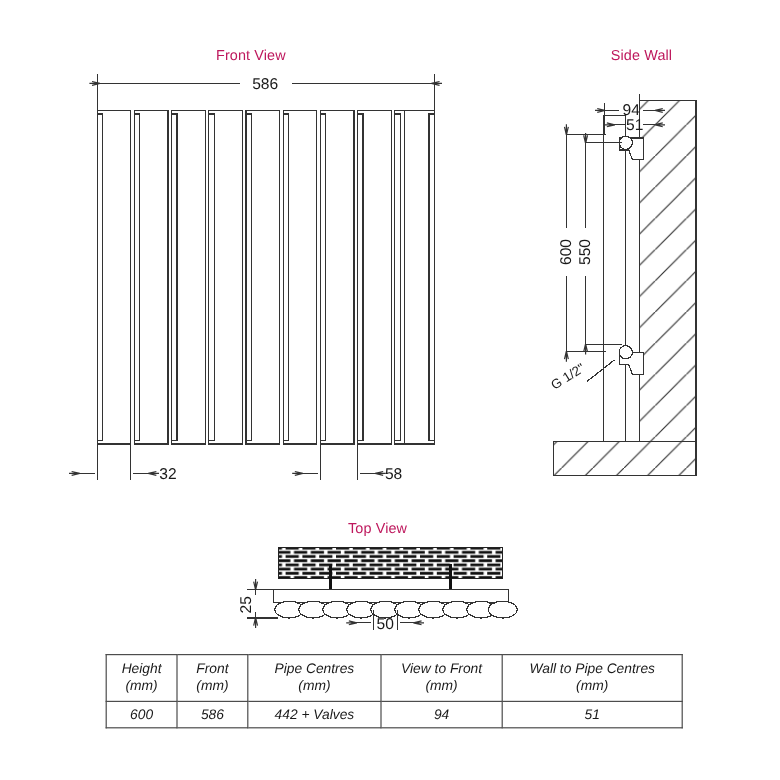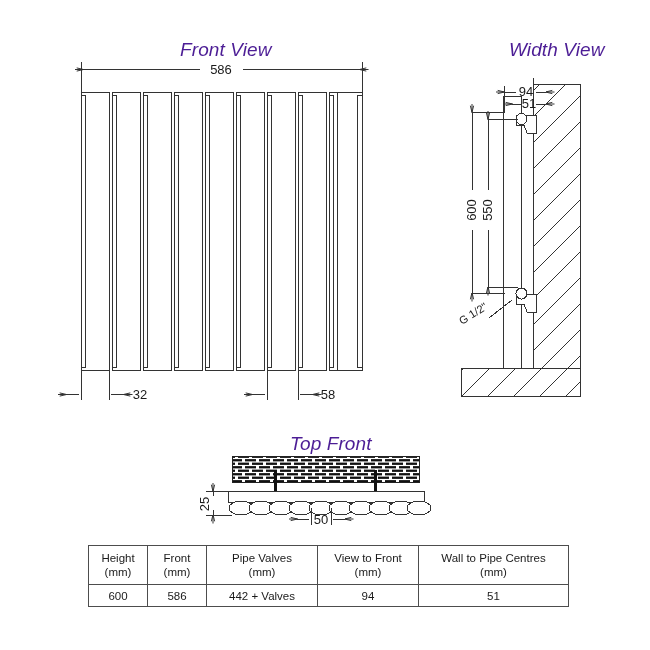--- a/index.html
+++ b/index.html
@@ -7,40 +7,40 @@
     width:650px;height:650px;position:relative;overflow:hidden;
     font-family:"Liberation Sans", sans-serif;
     color:#1a1a1a;
     -webkit-font-smoothing:antialiased;
   }
   #root{position:absolute;inset:0;}
   svg.drawing{position:absolute;left:0;top:0;width:650px;height:650px;}
 
   .view-title{
     position:absolute;
-    font-size:19px;
-    color:#4c1d95;
+    font-size:12px;
+    color:#be185d;
     white-space:nowrap;
     letter-spacing:.1px;
-    font-style:italic;
   }
   #front-view-title{left:180px;top:39px;}
   #side-view-title{left:509px;top:39px;}
   #top-view-title{left:290px;top:433px;}
 
   
   #spec-table{
     position:absolute;
     left:88px;top:545px;
     width:475px;
     border-collapse:collapse;
     table-layout:fixed;
     font-size:11.5px;
     color:#1a1a1a;
     background:#fff;
+    font-style:italic;
   }
   #spec-table th,#spec-table td{
     border:1px solid #4d4d4d;
     text-align:center;
     vertical-align:middle;
     padding:0;
     font-weight:normal;
     line-height:14px;
   }
   #spec-table thead th{height:38px;}
@@ -54,22 +54,22 @@
 
   
   text{font-family:"Liberation Sans", sans-serif;fill:#1a1a1a;}
 </style>
 </head>
 <body>
 
 <div id="root">
 
   <div class="view-title" id="front-view-title">Front View</div>
-  <div class="view-title" id="side-view-title">Width View</div>
-  <div class="view-title" id="top-view-title">Top Front</div>
+  <div class="view-title" id="side-view-title">Side Wall</div>
+  <div class="view-title" id="top-view-title">Top View</div>
 
   <svg class="drawing" viewBox="0 0 650 650">
     <defs>
 
       <pattern id="brickHatch" width="14" height="7" patternUnits="userSpaceOnUse">
         <rect width="14" height="7" fill="#ffffff"></rect>
         <rect x="0" y="0.6" width="11" height="2.3" fill="#111111"></rect>
         <rect x="7" y="4.1" width="11" height="2.3" fill="#111111"></rect>
         <rect x="-7" y="4.1" width="11" height="2.3" fill="#111111"></rect>
       </pattern>
@@ -257,21 +257,21 @@
       <tr>
         <th class="col-h">
           <span>Height</span>
           <span>(mm)</span>
         </th>
         <th class="col-w">
           <span>Front</span>
           <span>(mm)</span>
         </th>
         <th class="col-pc">
-          <span>Pipe Valves</span>
+          <span>Pipe Centres</span>
           <span>(mm)</span>
         </th>
         <th class="col-wf">
           <span>View to Front</span>
           <span>(mm)</span>
         </th>
         <th class="col-wpc">
           <span>Wall to Pipe Centres</span>
           <span>(mm)</span>
         </th>

